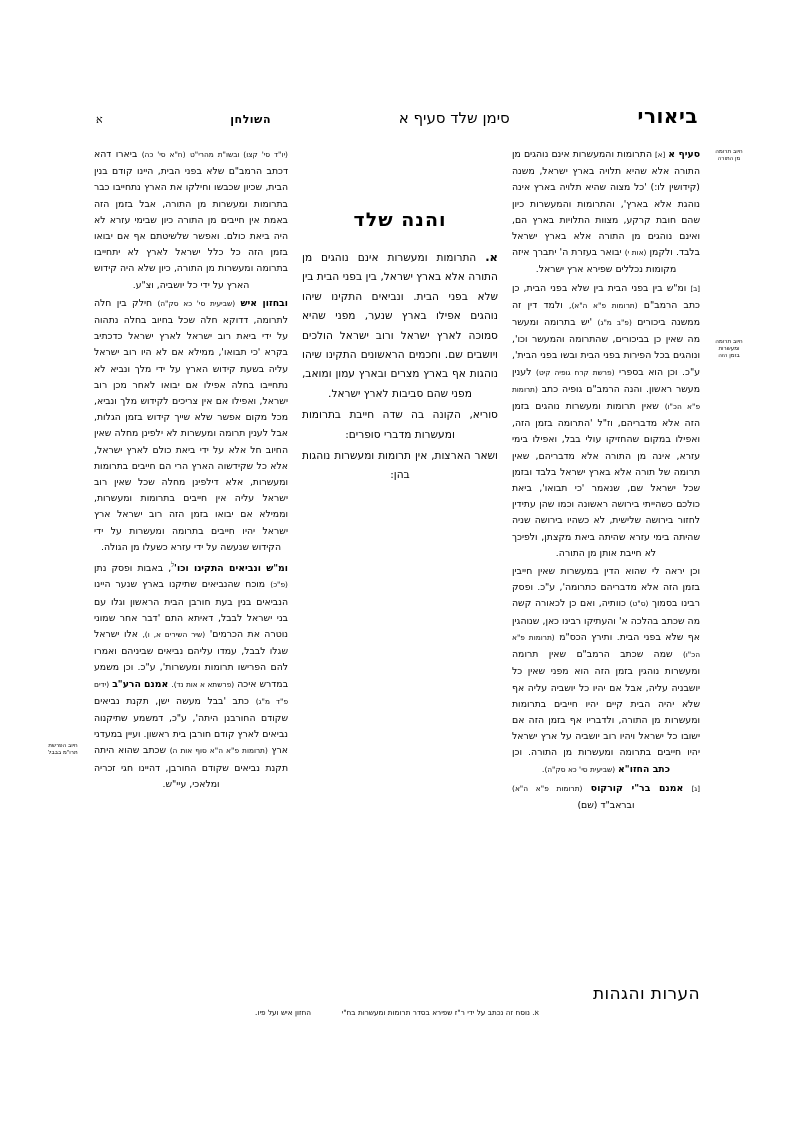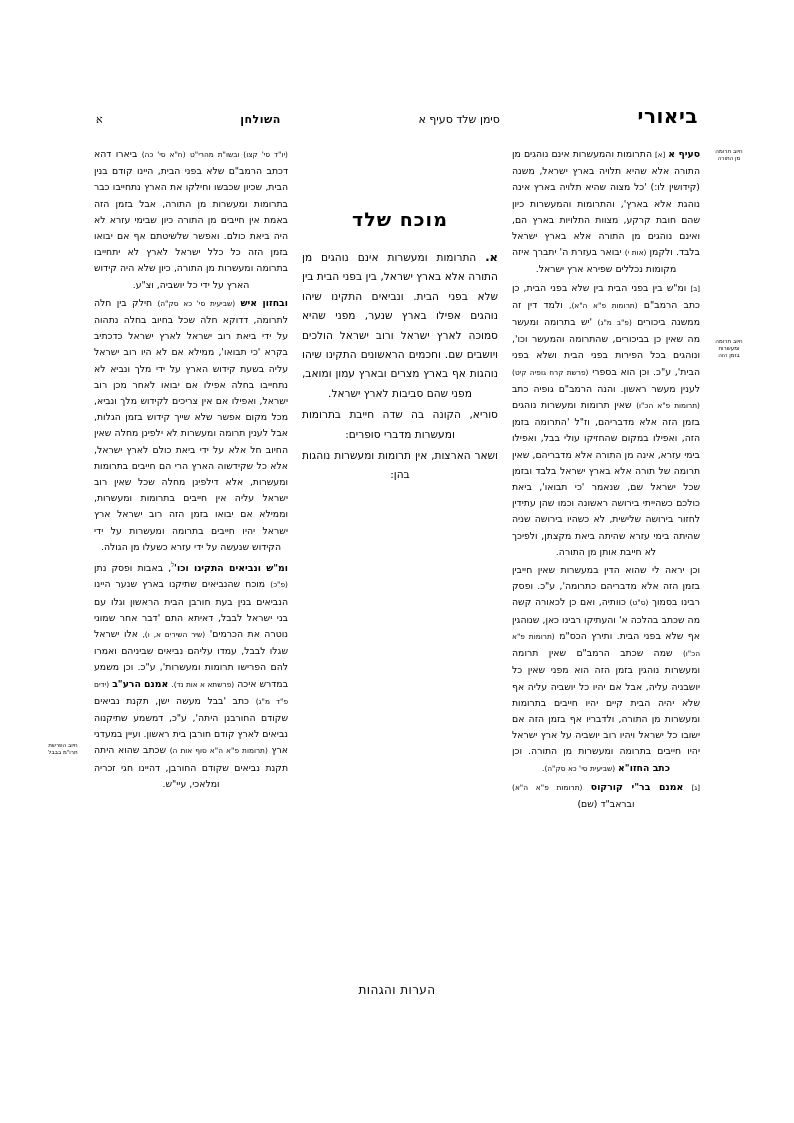--- a/index.html
+++ b/index.html
@@ -23,21 +23,21 @@
     position:absolute;
     top:104px;right:96px;left:96px;
     height:26px;
     display:flex;
     flex-direction:row;
     align-items:baseline;
     justify-content:space-between;
     direction:rtl;
   }
   .runhead .rh-right{font-size:20px;font-weight:bold;letter-spacing:.5px;}
-  .runhead .rh-center{font-size:11px;}
+  .runhead .rh-center{font-size:15px;}
   .runhead .rh-left{font-size:11px;font-weight:bold;letter-spacing:.5px;}
   .runhead .rh-folio{font-size:11px;font-family:"DejaVu Serif","Liberation Serif",serif;}
 
   
   .columns{
     position:absolute;
     top:146px;
     right:94px;
     left:94px;
     height:820px;
@@ -108,22 +108,22 @@
     left:94px;right:94px;
     top:982px;
     direction:rtl;
   }
   .notes-rule{
     border-top:1px solid #000;
     width:0;
     margin:0 auto 0 auto;
   }
   .notes-title{
-    text-align:center;
-    font-size:12px;
+    text-align:right;
+    font-size:17px;
     margin:0 0 4px 0;
     letter-spacing:.4px;
   }
   .note-line{
     font-size:7.3px;
     line-height:11px;
     text-align:center;
     direction:rtl;
   }
   .note-mark{font-family:"DejaVu Serif","Liberation Serif",serif;font-size:7.3px;}
@@ -171,21 +171,21 @@
           <span>התרומות והמעשרות אינם נוהגים מן התורה אלא שהיא תלויה בארץ ישראל, משנה (קידושין לו:) 'כל מצוה שהיא תלויה בארץ אינה נוהגת אלא בארץ', והתרומות והמעשרות כיון שהם חובת קרקע, מצוות התלויות בארץ הם, ואינם נוהגים מן התורה אלא בארץ ישראל בלבד. ולקמן</span>
           <span class="src">(אות י)</span>
           <span>יבואר בעזרת ה' יתברך איזה מקומות נכללים שפירא ארץ ישראל.</span>
         </p>
         <p class="para">
           <span class="tiny">[ב]</span>
           <span>ומ"ש בין בפני הבית בין שלא בפני הבית, כן כתב הרמב"ם</span>
           <span class="src">(תרומות פ"א ה"א),</span>
           <span>ולמד דין זה ממשנה ביכורים</span>
           <span class="src">(פ"ב מ"ג)</span>
-          <span>'יש בתרומה ומעשר מה שאין כן בביכורים, שהתרומה והמעשר וכו', ונוהגים בכל הפירות בפני הבית ושלא בפני הבית', ע"כ. וכן הוא בספרי</span>
+          <span>'יש בתרומה ומעשר מה שאין כן בביכורים, שהתרומה והמעשר וכו', ונוהגים בכל הפירות בפני הבית ובשו בפני הבית', ע"כ. וכן הוא בספרי</span>
           <span class="src">(פרשת קרח גופיה קיט)</span>
           <span>לענין מעשר ראשון. והנה הרמב"ם גופיה כתב</span>
           <span class="src">(תרומות פ"א הכ"ו)</span>
           <span>שאין תרומות ומעשרות נוהגים בזמן הזה אלא מדבריהם, וז"ל 'התרומה בזמן הזה, ואפילו במקום שהחזיקו עולי בבל, ואפילו בימי עזרא, אינה מן התורה אלא מדבריהם, שאין תרומה של תורה אלא בארץ ישראל בלבד ובזמן שכל ישראל שם, שנאמר 'כי תבואו', ביאת כולכם כשהייתי בירושה ראשונה וכמו שהן עתידין לחזור בירושה שלישית, לא כשהיו בירושה שניה שהיתה בימי עזרא שהיתה ביאת מקצתן, ולפיכך לא חייבת אותן מן התורה.</span>
         </p>
         <p class="para">
           <span>וכן יראה לי שהוא הדין במעשרות שאין חייבין בזמן הזה אלא מדבריהם כתרומה', ע"כ. ופסק רבינו בסמוך</span>
           <span class="src">(ס"ט)</span>
           <span>כוותיה, ואם כן לכאורה קשה מה שכתב בהלכה א' והעתיקו רבינו כאן, שנוהגין אף שלא בפני הבית. ותירץ הכס"מ</span>
           <span class="src">(תרומות פ"א הכ"ו)</span>
@@ -196,21 +196,21 @@
         <p class="para">
           <span class="tiny">[ג]</span>
           <span class="bold">אמנם בר"י קורקוס</span>
           <span class="src">(תרומות פ"א ה"א)</span>
           <span>ובראב"ד (שם)</span>
         </p>
       </div>
     </div>
 
     <div class="col col-center">
-      <h1 class="siman-title">מוכח שלד</h1>
+      <h1 class="siman-title">והנה שלד</h1>
       <div class="body-text">
         <p class="para">
           <span class="seif-letter">א.</span>
           <span>התרומות ומעשרות אינם נוהגים מן התורה אלא בארץ ישראל, בין בפני הבית בין שלא בפני הבית. ונביאים התקינו שיהו נוהגים אפילו בארץ שנער, מפני שהיא סמוכה לארץ ישראל ורוב ישראל הולכים ויושבים שם. וחכמים הראשונים התקינו שיהו נוהגות אף בארץ מצרים ובארץ עמון ומואב, מפני שהם סביבות לארץ ישראל.</span>
         </p>
         <p class="para">
           <span>סוריא, הקונה בה שדה חייבת בתרומות ומעשרות מדברי סופרים:</span>
         </p>
         <p class="para">
           <span>ושאר הארצות, אין תרומות ומעשרות נוהגות בהן:</span>
@@ -244,15 +244,21 @@
           <span>שכתב שהוא היתה תקנת נביאים שקודם החורבן, דהיינו חגי זכריה ומלאכי, עיי"ש.</span>
         </p>
       </div>
     </div>
 
   </div>
 
   <div class="notes">
     <div class="notes-rule"></div>
     <div class="notes-title">הערות והגהות</div>
+    <div class="note-line">
+      <span class="note-mark">א.</span>
+      <span>נוסח זה נכתב על ידי ר"ז שפירא בסדר תרומות ומעשרות בח"י</span>
+      <span class="note-gap"></span>
+      <span>החזון איש ועל פיו.</span>
+    </div>
   </div>
 
 </div>
 
 </body></html>

